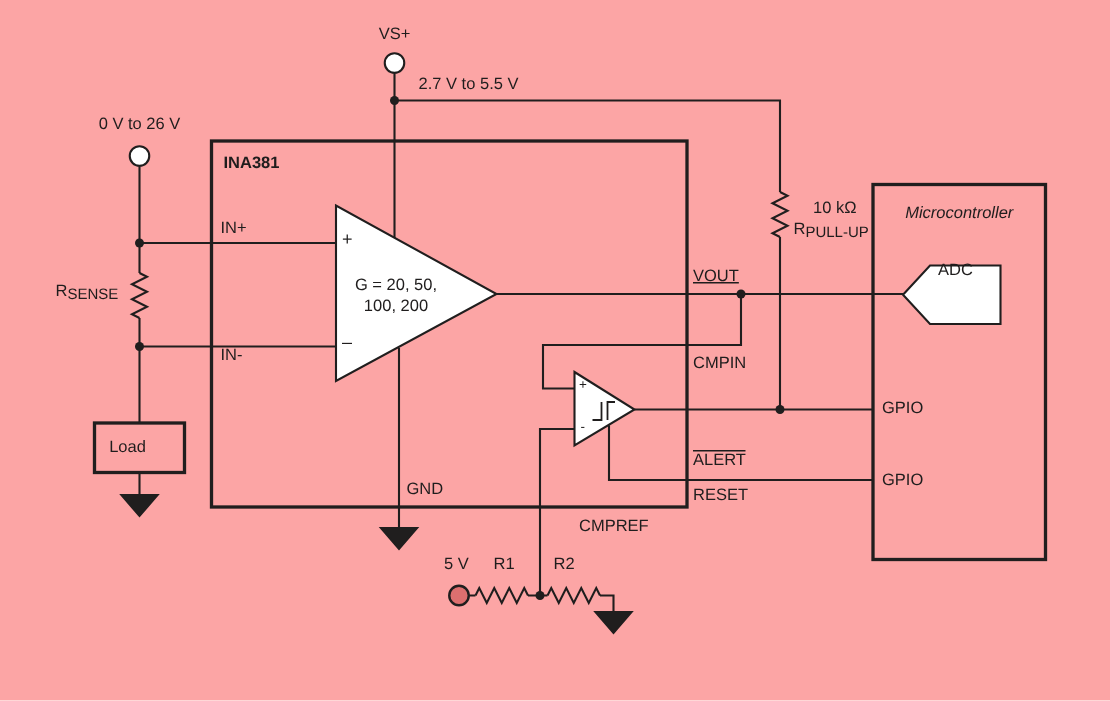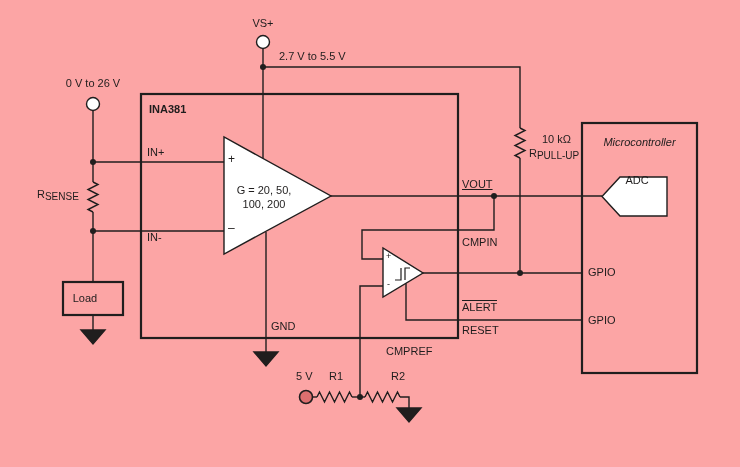--- a/index.html
+++ b/index.html
@@ -117,15 +117,15 @@
   <div class="lbl" style="left:542px;top:133px;">10 kΩ</div>
   <div class="lbl" style="left:529px;top:147px;"><span>R</span><span class="sub">PULL-UP</span></div>
 
   <div class="lbl center" style="left:582px;top:136px;width:115px;font-style:italic;">Microcontroller</div>
   <div class="lbl center" style="left:612px;top:174px;width:50px;">ADC</div>
   <div class="lbl" style="left:588px;top:266px;">GPIO</div>
   <div class="lbl" style="left:588px;top:314px;">GPIO</div>
 
   <div class="lbl" style="left:296px;top:370px;">5 V</div>
   <div class="lbl" style="left:329px;top:370px;">R1</div>
-  <div class="lbl" style="left:391px;top:370px;">R2</div>
+  <div class="lbl" style="left:369px;top:370px;">R2</div>
 
 </div>
 
 </body></html>

